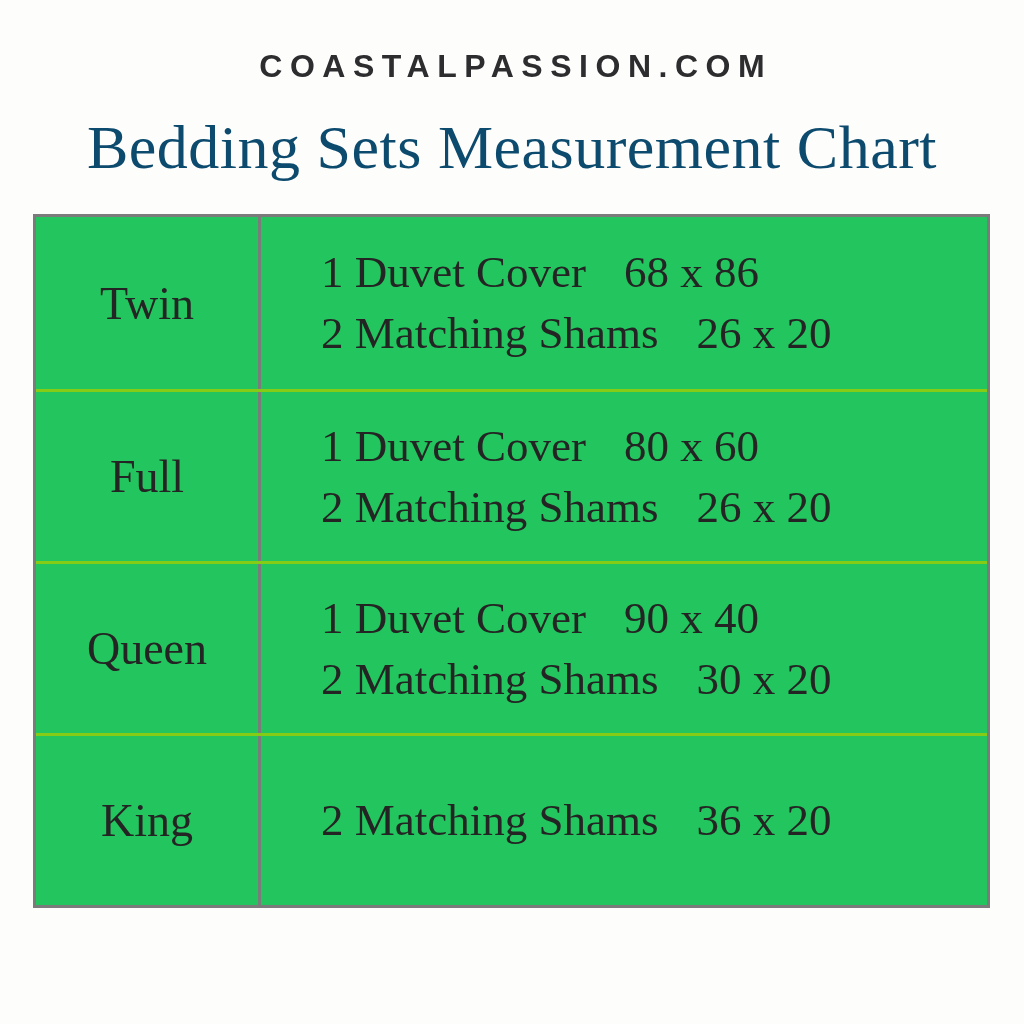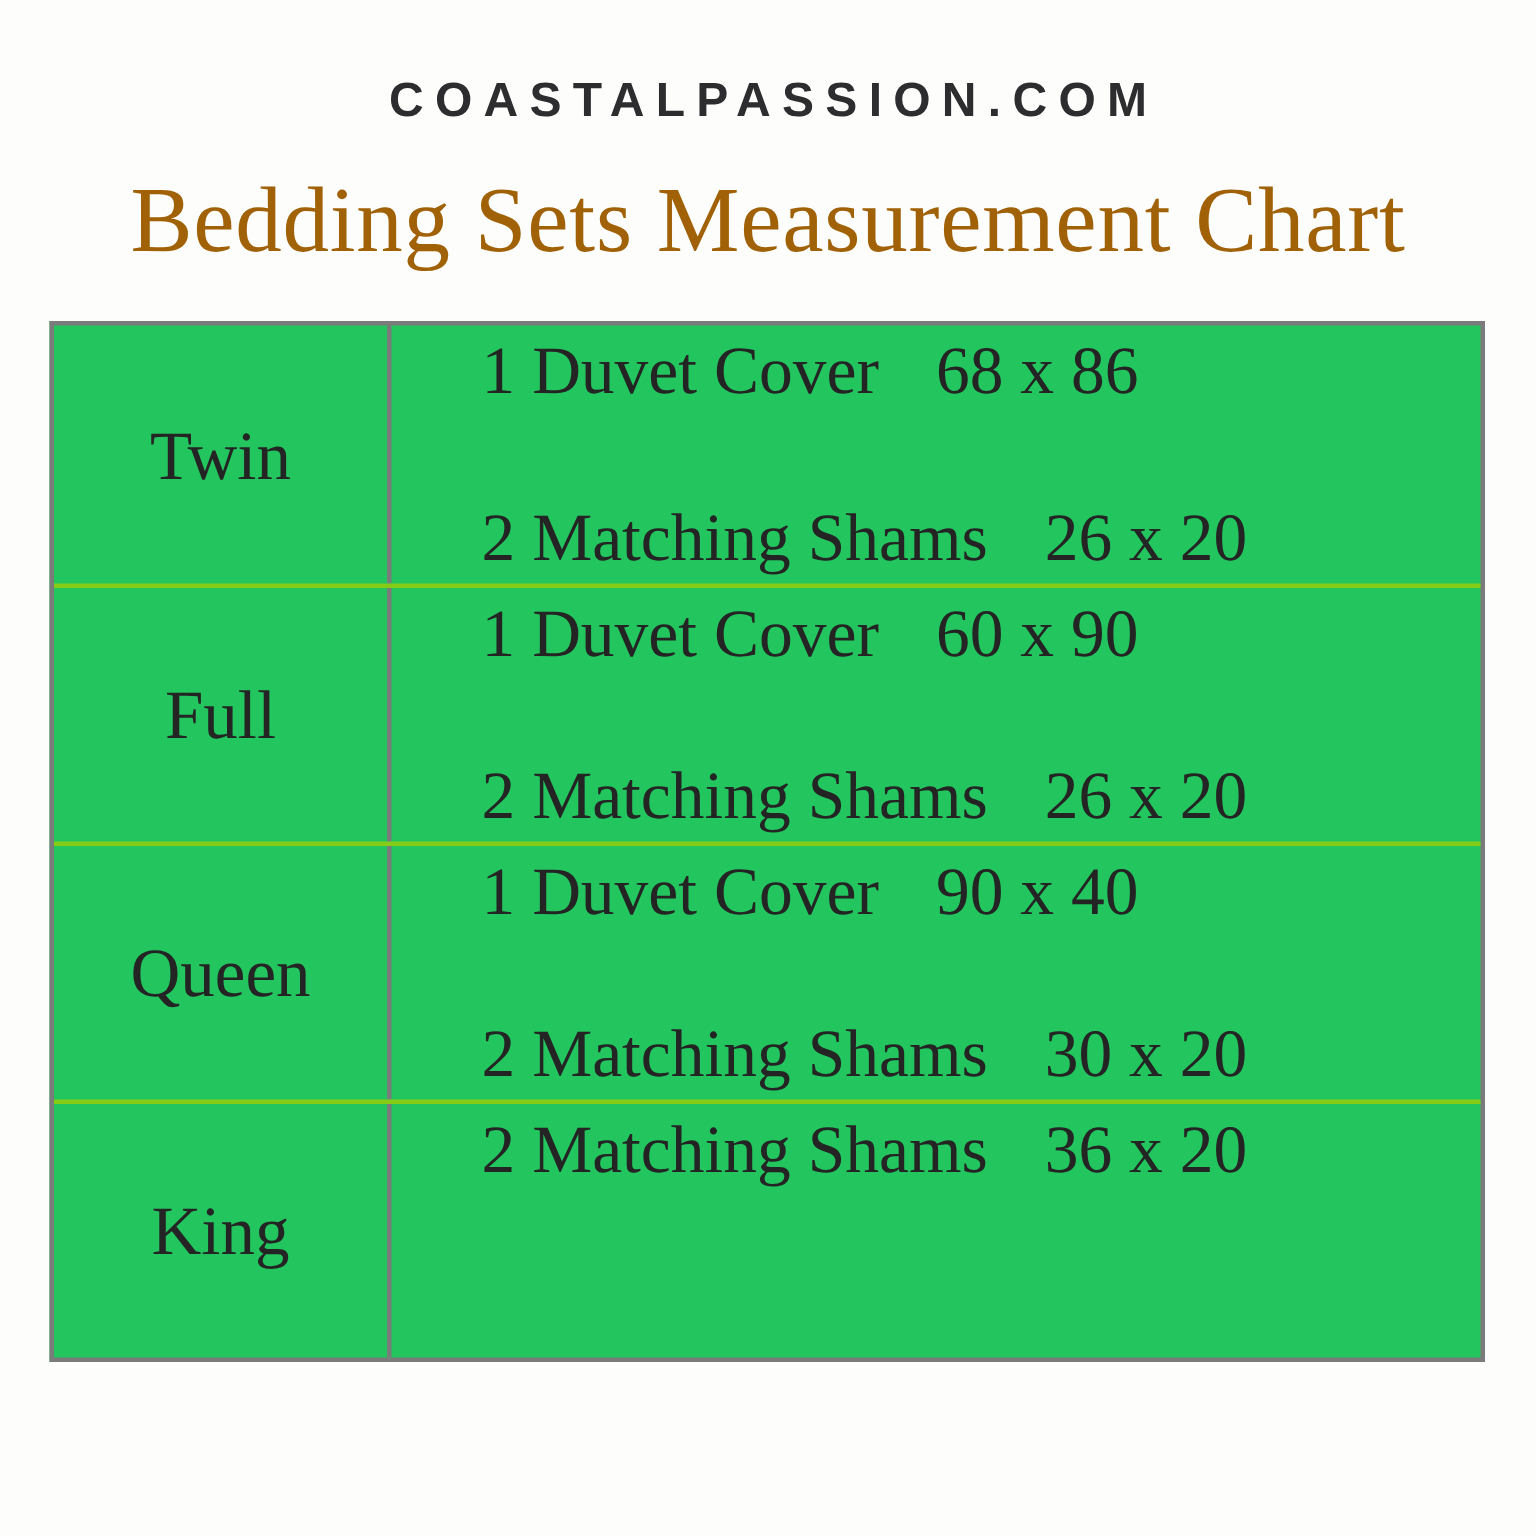--- a/index.html
+++ b/index.html
@@ -34,21 +34,21 @@
   }
   .chart-title {
     position: absolute;
     top: 112px;
     left: 0;
     width: 100%;
     text-align: center;
     font-family: "Liberation Serif", serif;
     font-size: 62px;
     font-weight: 400;
-    color: #a16207;
+    color: #0c4a6e;
     letter-spacing: 0.5px;
   }
   .size-table {
     position: absolute;
     left: 33px;
     top: 214px;
     width: 957px;
     height: 694px;
     border: 3px solid #7b7b7b;
     box-sizing: border-box;
@@ -69,21 +69,21 @@
     border-right: 3px solid #7b7b7b;
     display: flex;
     align-items: center;
     justify-content: center;
     font-size: 46px;
     color: #242424;
   }
   .cell-contents {
     display: flex;
     flex-direction: column;
-    justify-content: space-between;
+    justify-content: center;
     padding-left: 60px;
     font-size: 45px;
     color: #242424;
   }
   .item-line {
     line-height: 61px;
     white-space: nowrap;
   }
   .dims {
     margin-left: 38px;
@@ -109,21 +109,21 @@
         <div class="item-line">
           <span>2 Matching Shams</span><span class="dims">26 x 20</span>
         </div>
       </div>
     </div>
 
     <div class="t-row">
       <div class="cell-size">Full</div>
       <div class="cell-contents">
         <div class="item-line">
-          <span>1 Duvet Cover</span><span class="dims">60 x 90</span>
+          <span>1 Duvet Cover</span><span class="dims">80 x 60</span>
         </div>
         <div class="item-line">
           <span>2 Matching Shams</span><span class="dims">26 x 20</span>
         </div>
       </div>
     </div>
 
     <div class="t-row">
       <div class="cell-size">Queen</div>
       <div class="cell-contents">

